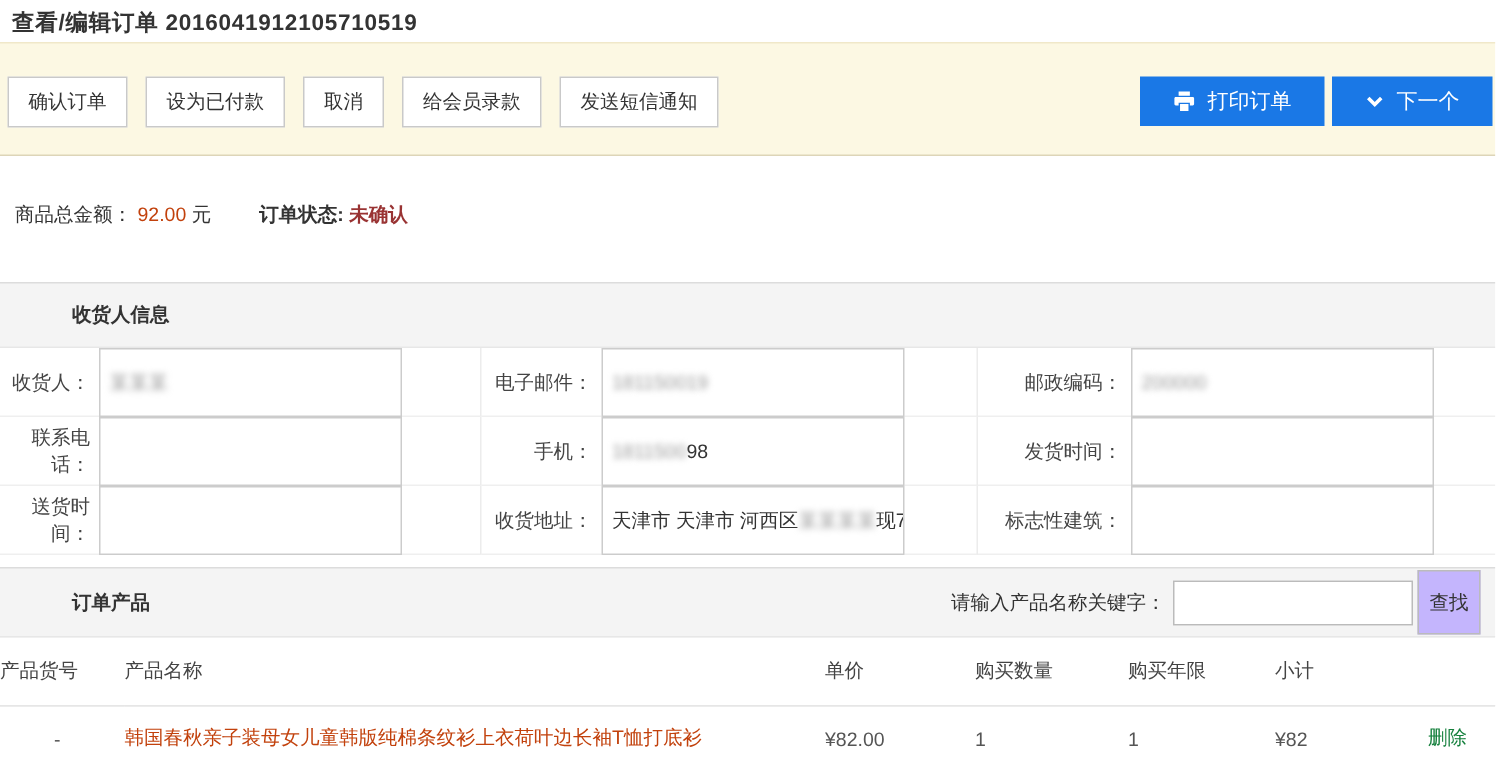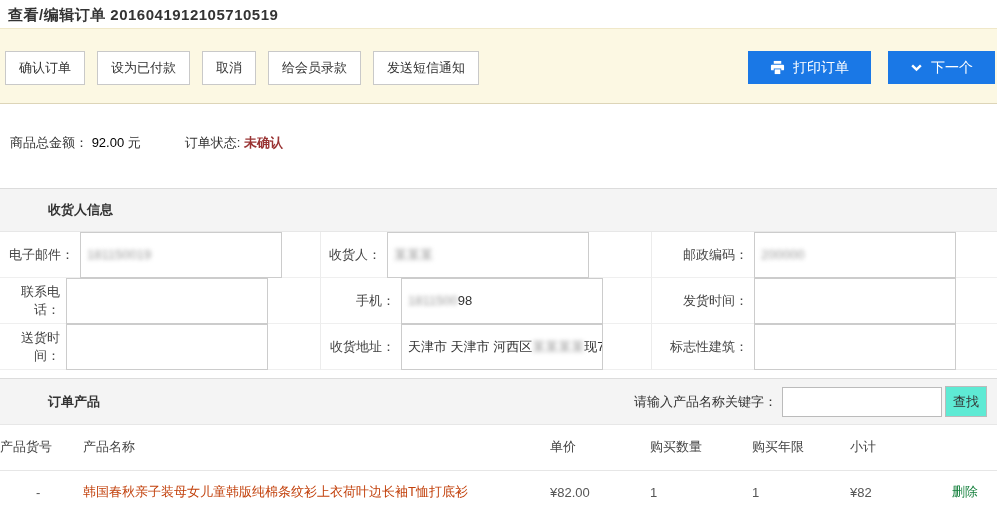--- a/index.html
+++ b/index.html
@@ -9,31 +9,31 @@
   
   .titlebar { height: 28px; padding: 6px 8px 0 8px; background:#fff; }
   .titlebar h1 { font-size: 15px; font-weight: bold; color:#333; letter-spacing:0.5px; }
 
   
   .toolband { height: 76px; background:#fcf8e3; border-top:1px solid #f0e8c9; border-bottom:1px solid #ddd5b8;
               display:flex; align-items:flex-start; justify-content:space-between; padding:22px 2px 0 5px; }
   .btn-group-left { display:flex; gap:12px; }
   .btn-plain { background:#fff; border:1px solid #c9c9c9; color:#333; font-size:13px;
                padding:7px 13px; cursor:pointer; font-family:inherit; white-space:nowrap; }
-  .btn-group-right { display:flex; gap:17px;padding-left:10px; }
+  .btn-group-right { display:flex; gap:5px;padding-left:10px; }
   .btn-blue { background:#1a78e6; border:none; color:#fff; font-size:14px; height:33px;
               padding:0 22px; cursor:pointer; font-family:inherit; display:flex; align-items:center; gap:8px; white-space:nowrap; }
   .btn-blue svg { display:block; }
 
   
   .summary { padding: 30px 0 0 10px; height:84px; font-size:13px; color:#333; display:flex; align-items:flex-start; }
   .summary .item { margin-right: 32px; }
-  .val-red { color:#000000; }
+  .val-red { color:#c2410c; }
   .val-blue { color:#476a93; }
-  .bold { font-weight: normal; margin-left: 12px; }
+  .bold { font-weight: bold; }
   .status-red { color:#993333; font-weight:bold; }
 
   
   .section-band { height:44px; background:#f4f4f4; border-top:1px solid #dcdcdc; border-bottom:1px solid #e7e7e7;
                   display:flex; align-items:center; justify-content:space-between; padding:0 10px 0 8px; }
   .section-band .sec-title { font-size:13px; font-weight:bold; color:#333;padding-left:40px; }
 
   
   .fields { display:grid; grid-template-columns: 321px 331px 1fr; background:#fff; }
   .fcell { display:flex; align-items:center; height:46px; border-bottom:1px solid #efefef; }
@@ -49,21 +49,21 @@
   .blur { color:#9a9a9a; filter: blur(2px); }
 
   .gap8 { height:8px; background:#fff; }
 
   
   .prod-band { height:47px; }
   .search-wrap { display:flex; align-items:center; }
   .search-label { font-size:13px; color:#333; margin-right:5px; }
   .search-input { width:160px; height:30px; border:1px solid #bbb; font-size:13px; padding:0 6px;
                   font-family:inherit; background:#fff; }
-  .btn-find { margin-left:3px; height:31px; width:42px; background:#5eead4; border:1px solid #bbb;
+  .btn-find { margin-left:3px; height:43px; width:42px; background:#c4b5fd; border:1px solid #bbb;
               font-size:13px; color:#333; cursor:pointer; font-family:inherit; }
 
   
   table.products { width:100%; border-collapse:collapse; table-layout:fixed; }
   .products th { font-weight:normal; font-size:13px; color:#444; text-align:left; height:45px;
                  border-bottom:1px solid #e6e6e6; }
   .products td { font-size:13px; color:#555; height:44px; }
   .products th:first-child { padding-left:0; }
   .products td.sku { padding-left:36px; color:#555; }
   .products th:last-child, .products td:last-child { padding-left:12px; }
@@ -120,34 +120,34 @@
       <span class="status-red">未确认</span>
     </div>
   </div>
 
   <div class="section-band">
     <span class="sec-title">收货人信息</span>
   </div>
 
   <div class="fields">
 
+    <div class="fcell c1">
+      <span class="flabel">收货人：</span>
+      <div class="input-box">
+          <span></span>
+          <span class="blur">某某某</span>
+          <span></span>
+        </div>
+    </div>
     <div class="fcell c2">
       <span class="flabel">电子邮件：</span>
       <div class="input-box">
           <span class="blur">18</span>
           <span class="blur">115001</span>
           <span class="blur">9</span>
-        </div>
-    </div>
-    <div class="fcell c1">
-      <span class="flabel">收货人：</span>
-      <div class="input-box">
-          <span></span>
-          <span class="blur">某某某</span>
-          <span></span>
         </div>
     </div>
     <div class="fcell c3">
       <span class="flabel">邮政编码：</span>
       <div class="input-box">
           <span class="blur">2</span>
           <span class="blur">00000</span>
           <span></span>
         </div>
     </div>

